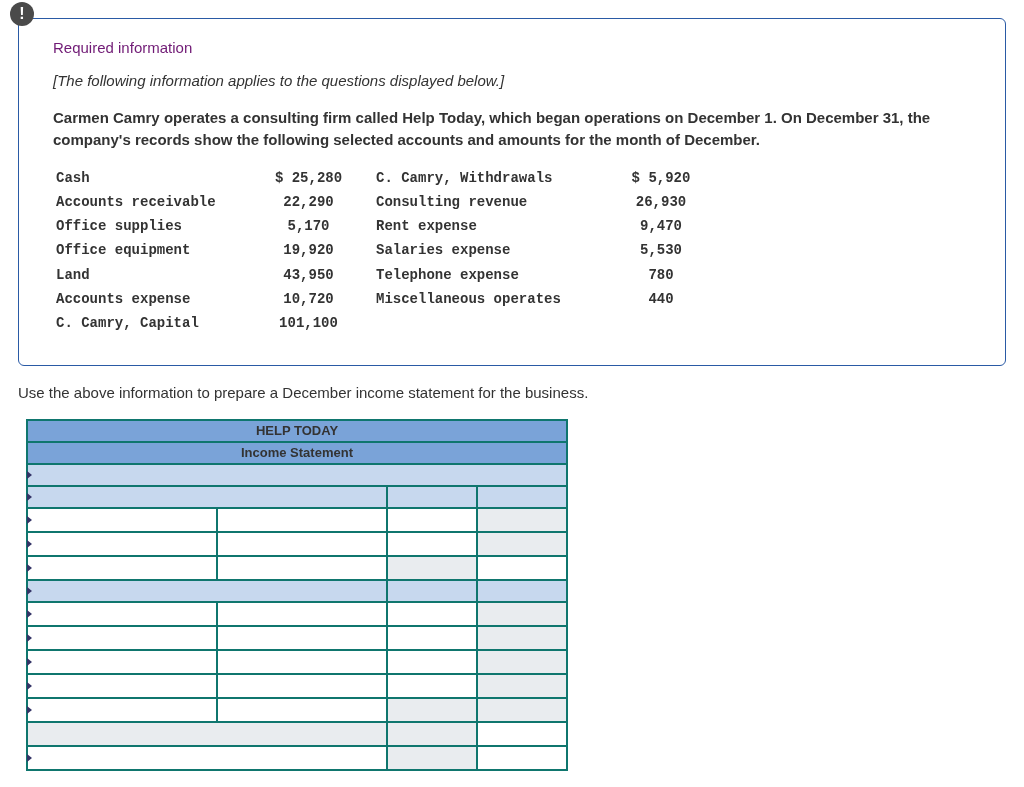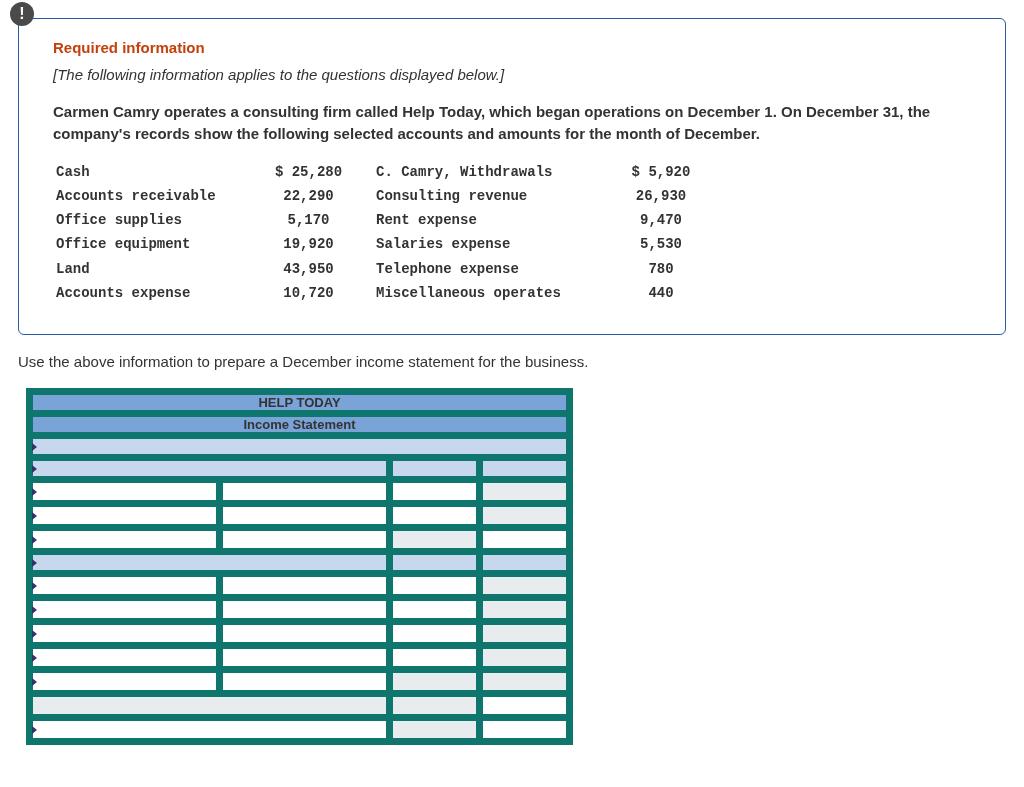--- a/index.html
+++ b/index.html
@@ -33,24 +33,24 @@
     background: #4a4a4a;
     color: #fff;
     font-weight: bold;
     font-size: 16px;
     display: flex;
     align-items: center;
     justify-content: center;
     z-index: 2;
   }
   .req-title {
-    color: #c2410c;
-    font-weight: bold;
-    font-size: 15px;
-    margin-bottom: 10px;
+    color: #701a75;
+    font-weight: normal;
+    font-size: 15px;
+    margin-bottom: 16px;
   }
   .italic-note {
     font-style: italic;
     font-size: 15px;
     margin-bottom: 18px;
   }
   .body-text {
     font-size: 15px;
     line-height: 1.45;
     margin-bottom: 14px;
@@ -71,21 +71,21 @@
     font-size: 15px;
     margin: 18px 0 18px 0;
   }
 
   
   .worksheet {
     border-collapse: collapse;
     margin-left: 8px;
   }
   .worksheet td, .worksheet th {
-    border: 7px solid #0f766e;
+    border: 2px solid #0f766e;
     height: 24px;
     padding: 0;
     position: relative;
   }
   .hdr-row td {
     background: #7aa3d8;
     text-align: center;
     font-weight: bold;
     font-size: 13px;
     height: 22px;
@@ -157,20 +157,26 @@
         <td class="col-amt">43,950</td>
         <td class="col-label2">Telephone expense</td>
         <td class="col-amt2">780</td>
       </tr>
       <tr>
         <td class="col-label">Accounts expense</td>
         <td class="col-amt">10,720</td>
         <td class="col-label2">Miscellaneous operates</td>
         <td class="col-amt2">440</td>
       </tr>
+      <tr>
+        <td class="col-label">C. Camry, Capital</td>
+        <td class="col-amt">101,100</td>
+        <td class="col-label2"></td>
+        <td class="col-amt2"></td>
+      </tr>
     </tbody>
       </table>
   </div>
 
   <div class="instr">Use the above information to prepare a December income statement for the business.</div>
 
   <table class="worksheet">
     <tbody>
         <tr class="hdr-row">
       <td colspan="4">HELP TODAY</td>

